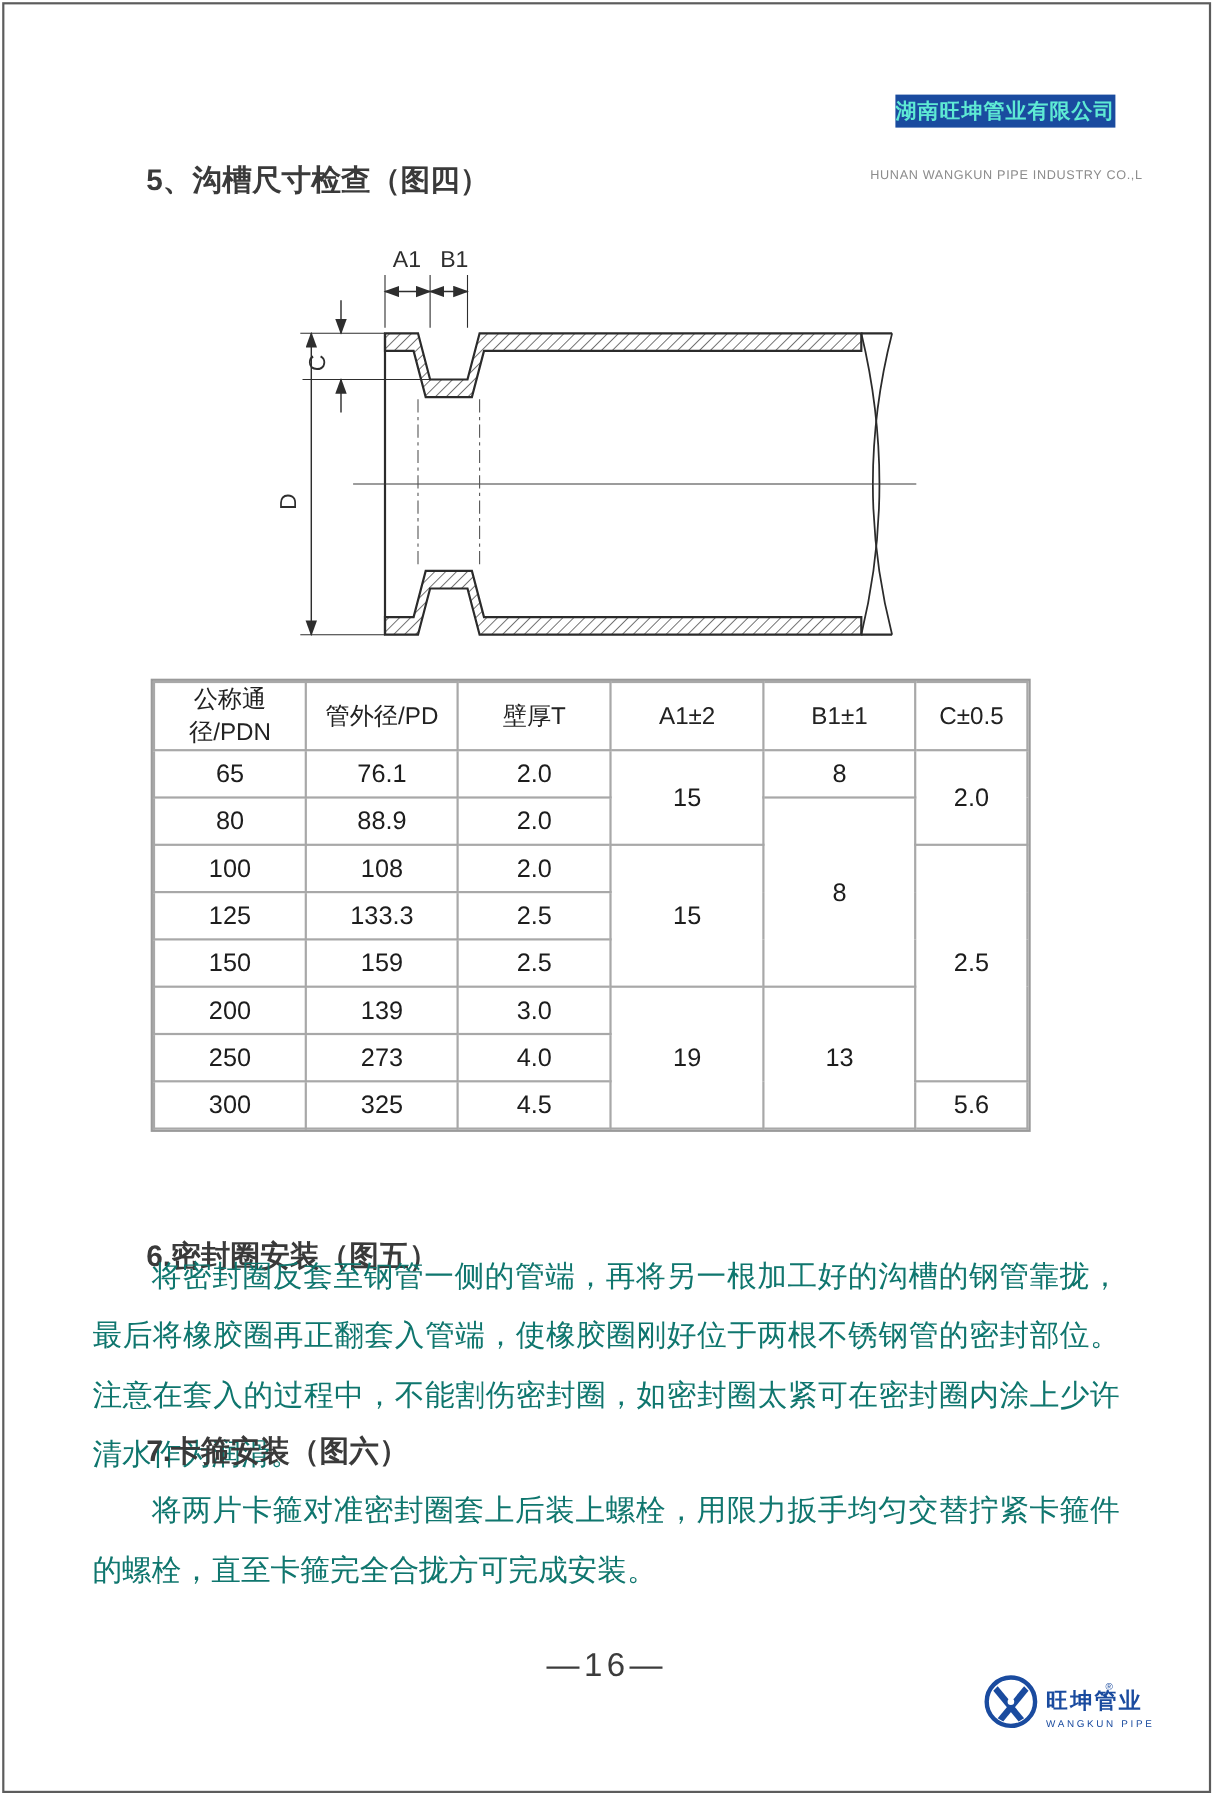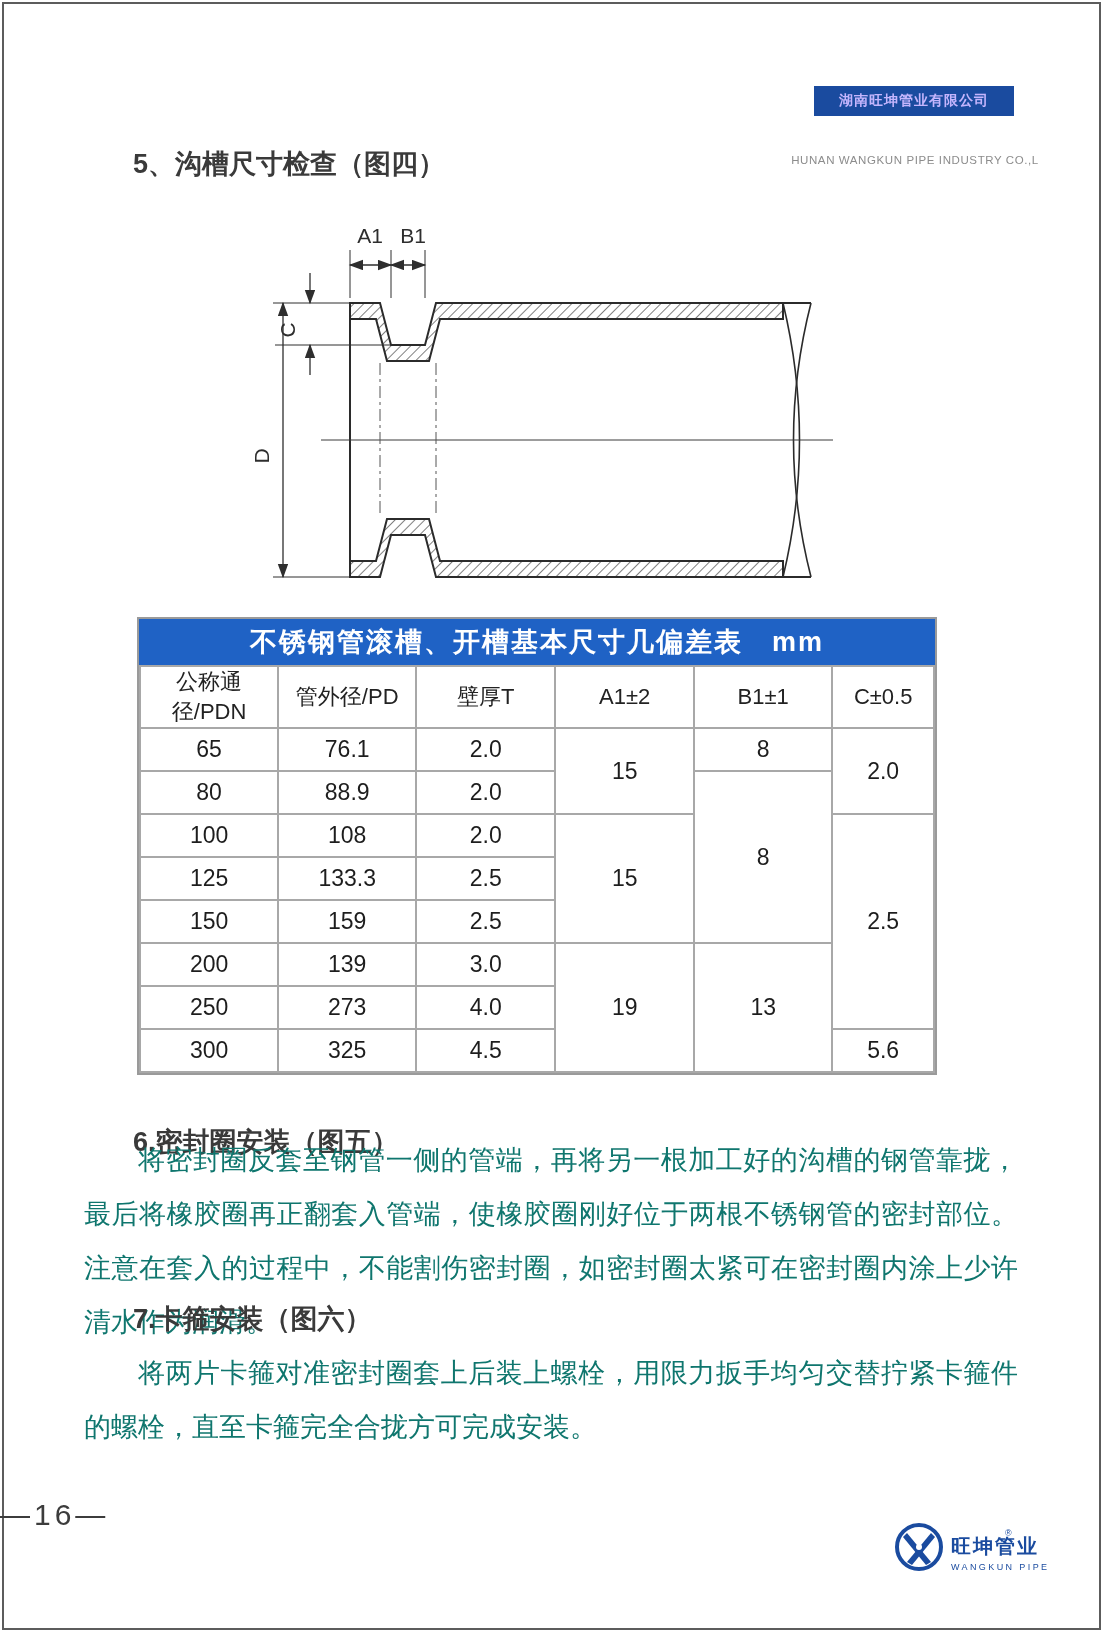--- a/index.html
+++ b/index.html
@@ -6,22 +6,22 @@
   body{
     width:1103px;height:1632px;position:relative;background:#ffffff;
     font-family:"Liberation Sans","DejaVu Sans",sans-serif;color:#333;
     overflow:hidden;
   }
   .page-frame{position:absolute;inset:2px;border:2px solid #5c5c5c;pointer-events:none;}
 
   
   .brand-box{
     position:absolute;left:814px;top:86px;width:200px;height:30px;
-    background:#1a4b9f;color:#c4b5fd;display:flex;align-items:center;justify-content:center;
-    font-size:14px;font-weight:bold;letter-spacing:1px;
+    background:#1a4b9f;color:#5eead4;display:flex;align-items:center;justify-content:center;
+    font-size:19px;font-weight:bold;letter-spacing:1px;
   }
   .brand-en{
     position:absolute;left:770px;top:120px;width:290px;text-align:center;
     font-size:11.5px;color:#8c8c8c;letter-spacing:.6px;white-space:nowrap;margin-top:34px;
   }
 
   
   .sec-title{position:absolute;left:133px;font-size:27px;font-weight:600;color:#3a3a3a;white-space:nowrap;}
   .s5{top:146px;}
   .s6{top:1124px;}
@@ -45,21 +45,21 @@
   }
   table.spec{width:100%;border-collapse:collapse;table-layout:fixed;}
   table.spec th,table.spec td{
     border:2px solid #a8a8a8;text-align:center;vertical-align:middle;
     padding:0;background:#fff;
   }
   table.spec th{height:44px;font-size:22px;font-weight:normal;color:#222;}
   table.spec td{height:41px;font-size:23px;color:#1d1d1d;}
 
   
-  .page-num{position:absolute;left:0;right:0;top:1498px;font-size:30px;color:#3c3c3c;letter-spacing:4px;}
+  .page-num{position:absolute;left:0;right:0;top:1498px;text-align:center;font-size:30px;color:#3c3c3c;letter-spacing:4px;}
   .logo{position:absolute;left:893px;top:1520px;width:178px;height:60px;}
   .logo-text-cn{font-size:20px;font-weight:bold;fill:#1a4b9f;letter-spacing:2px;}
   .logo-text-en{font-size:9px;fill:#1a4b9f;letter-spacing:2.4px;}
   .logo-reg{font-size:9px;fill:#1a4b9f;}
 </style>
 </head>
 <body>
 
 <div class="page-frame"></div>
 
@@ -108,21 +108,20 @@
   <line x1="77" y1="159" x2="77" y2="129" stroke="#2e2e2e" stroke-width="1.3" marker-end="url(#arr)"></line>
   <text x="62" y="114" text-anchor="middle" transform="rotate(-90 62 114)">C</text>
 
   <line x1="40" y1="87" x2="117" y2="87" stroke="#2e2e2e" stroke-width="1"></line>
   <line x1="40" y1="361" x2="117" y2="361" stroke="#2e2e2e" stroke-width="1"></line>
   <line x1="50" y1="87" x2="50" y2="361" stroke="#2e2e2e" stroke-width="1.3" marker-start="url(#arr)" marker-end="url(#arr)"></line>
   <text x="36" y="240" text-anchor="middle" transform="rotate(-90 36 240)">D</text>
 </svg>
 
 <div class="table-wrap">
-  <div class="table-title">不锈钢管滚槽、开槽基本尺寸几偏差表　mm</div>
   <table class="spec">
     <colgroup>
       <col style="width:17.4%">
         <col style="width:17.4%">
         <col style="width:17.5%">
       <col style="width:17.5%">
         <col style="width:17.4%">
         <col style="width:12.8%">
     </colgroup>
     <thead>

